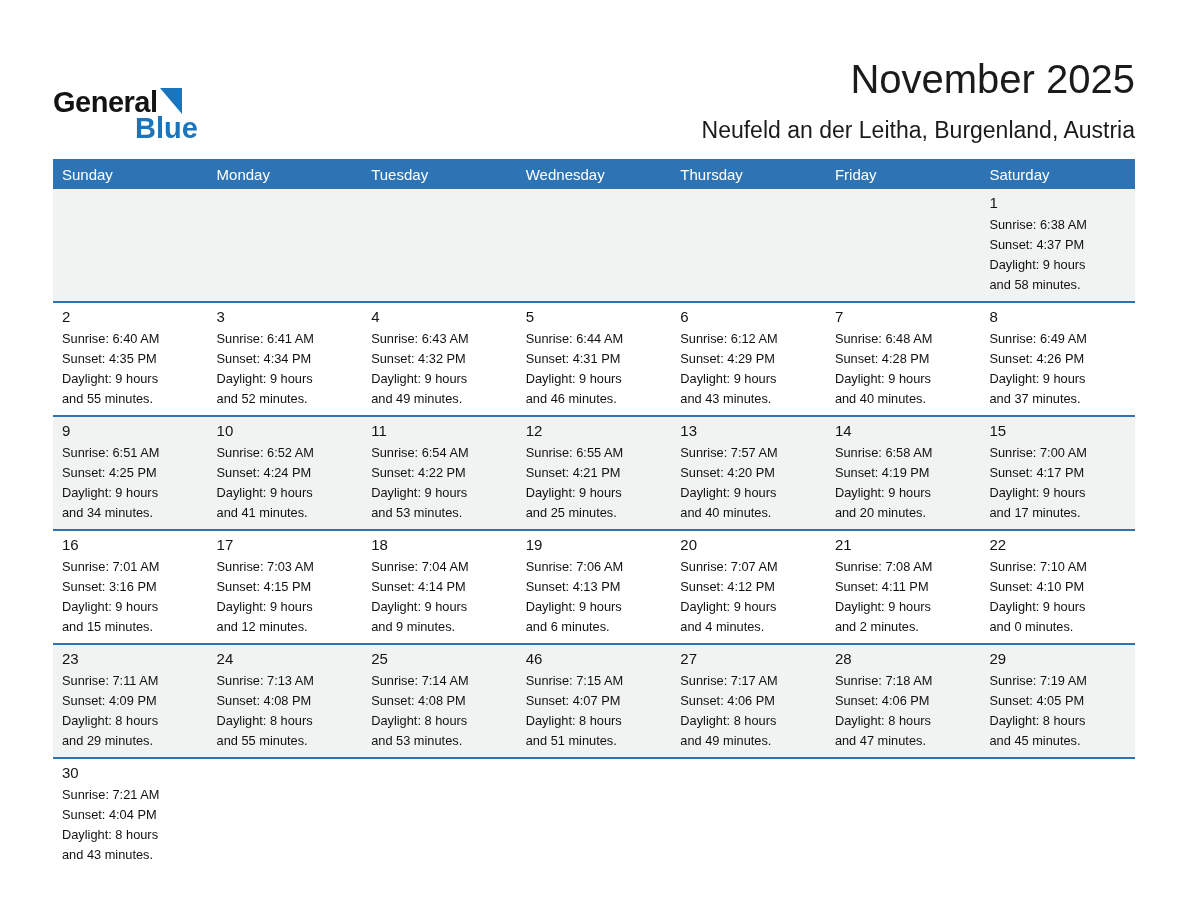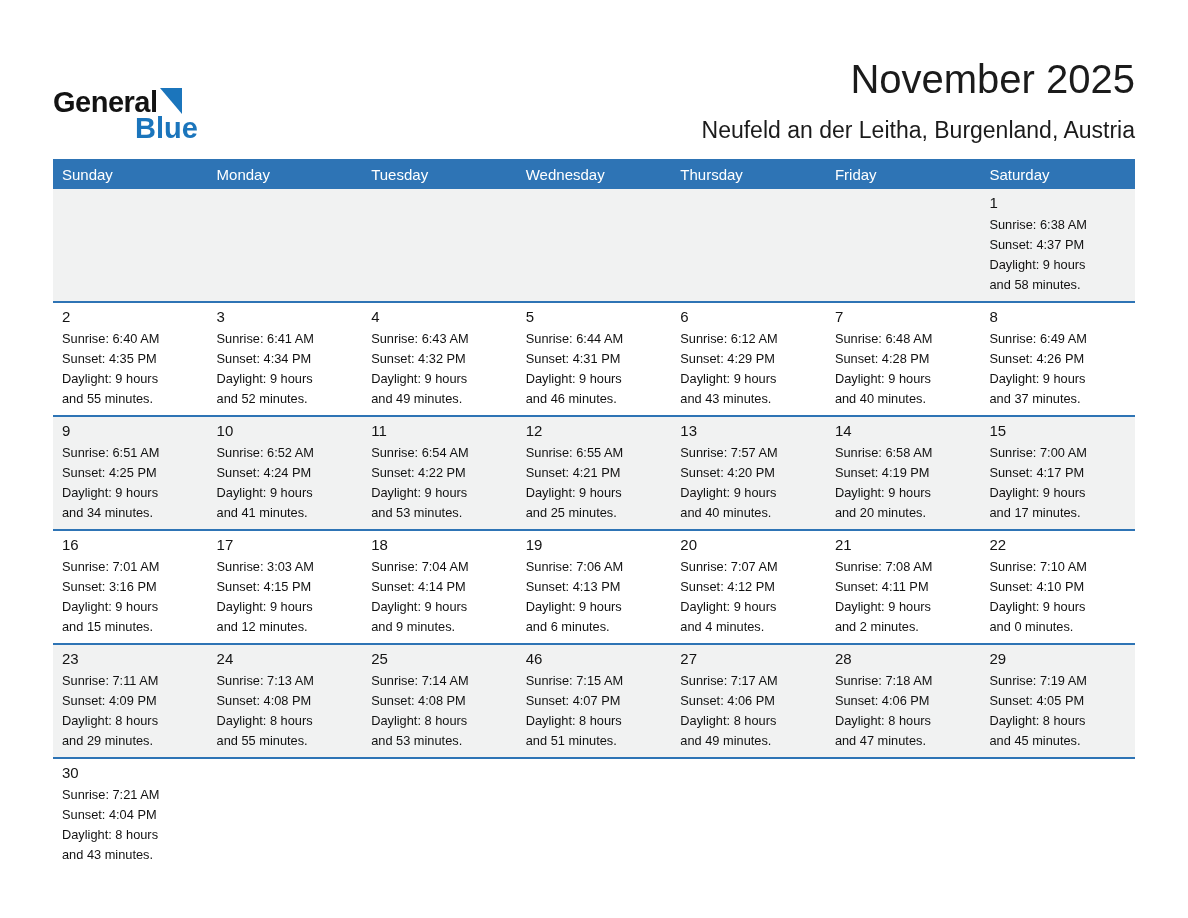--- a/index.html
+++ b/index.html
@@ -179,21 +179,21 @@
       <div class="week">
         <div class="day-cell">
           <div class="day-num">16</div>
           <div class="day-line">Sunrise: 7:01 AM</div>
           <div class="day-line">Sunset: 3:16 PM</div>
           <div class="day-line">Daylight: 9 hours</div>
           <div class="day-line">and 15 minutes.</div>
         </div>
         <div class="day-cell">
           <div class="day-num">17</div>
-          <div class="day-line">Sunrise: 3:03 AM</div>
+          <div class="day-line">Sunrise: 7:03 AM</div>
           <div class="day-line">Sunset: 4:15 PM</div>
           <div class="day-line">Daylight: 9 hours</div>
           <div class="day-line">and 12 minutes.</div>
         </div>
         <div class="day-cell">
           <div class="day-num">18</div>
           <div class="day-line">Sunrise: 7:04 AM</div>
           <div class="day-line">Sunset: 4:14 PM</div>
           <div class="day-line">Daylight: 9 hours</div>
           <div class="day-line">and 9 minutes.</div>

